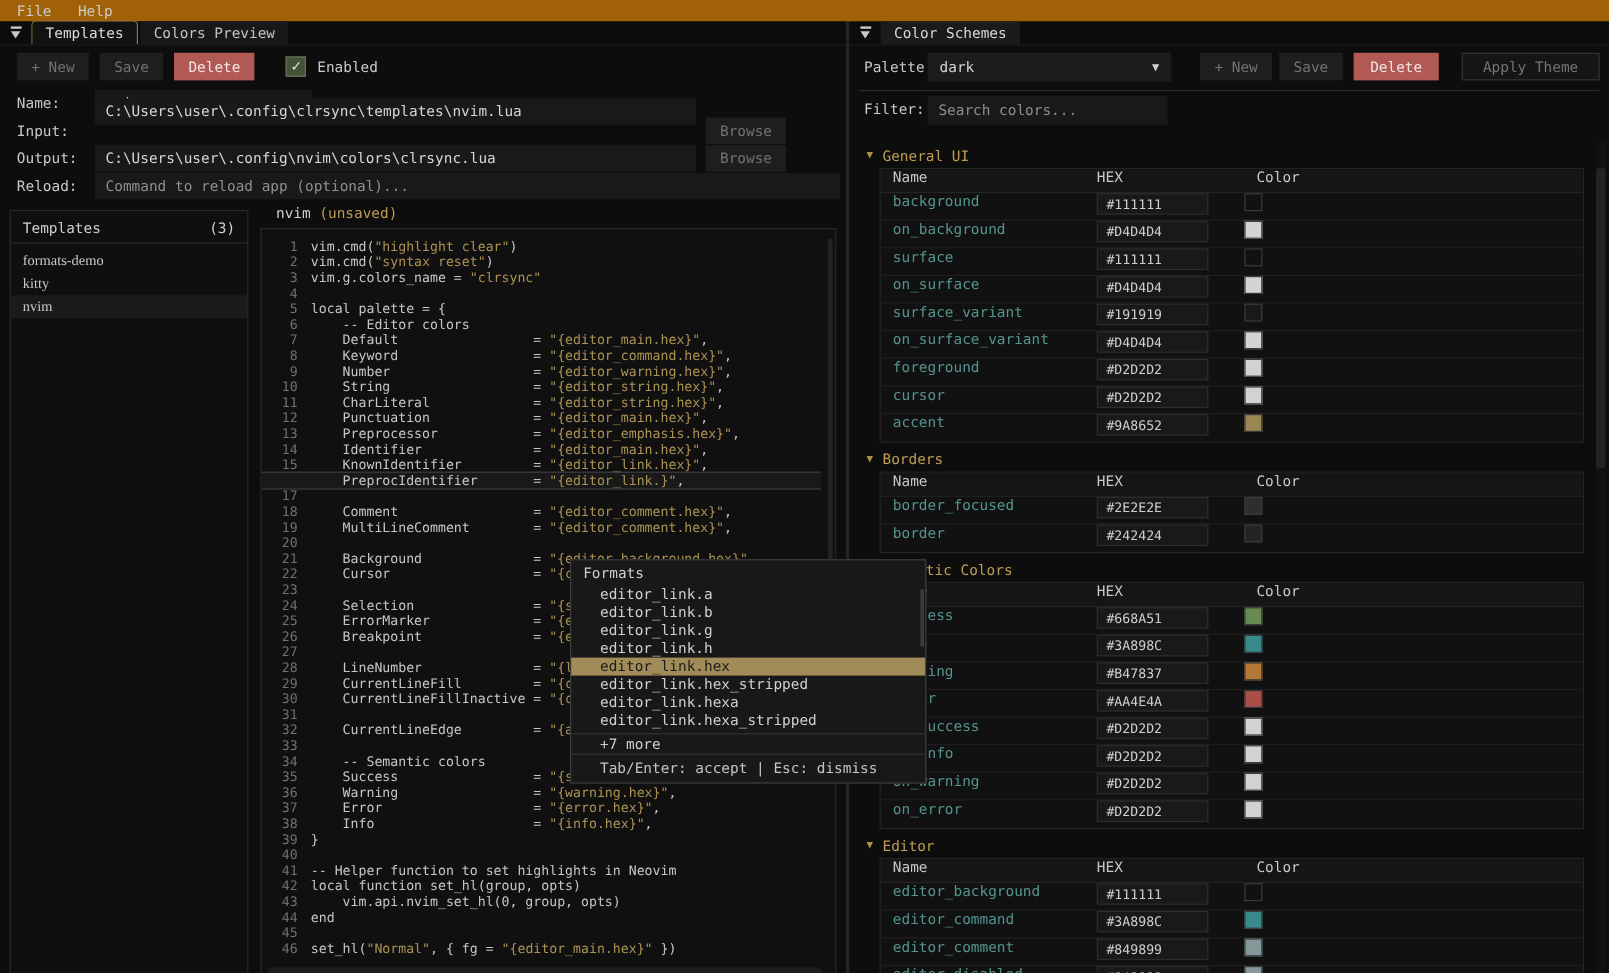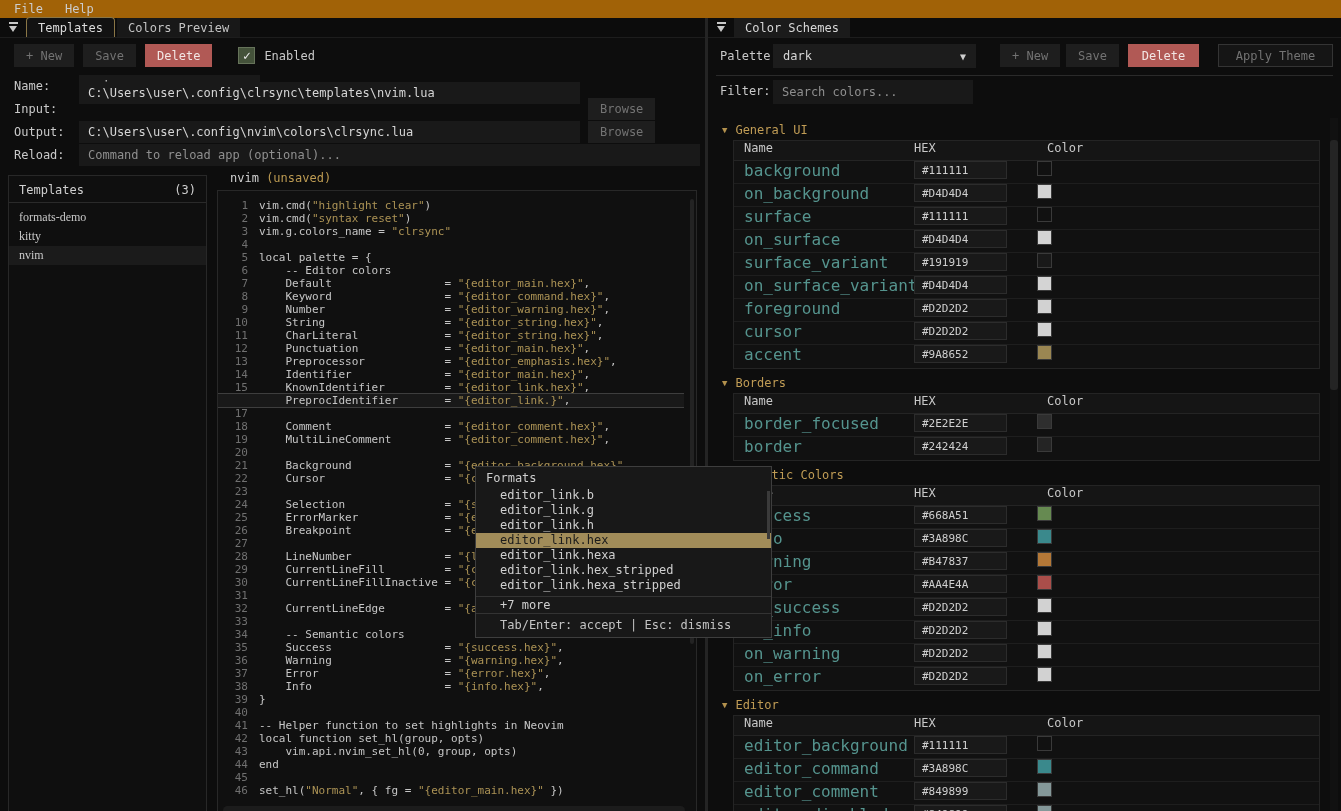--- a/index.html
+++ b/index.html
@@ -84,21 +84,21 @@
   #rdivider { position:absolute; left:8px; top:57px; width:617px; height:1px; background:#2a2a2a; }
   #filter-row { position:absolute; left:0; top:62px; width:100%; height:24px; }
   #sections { position:absolute; left:0; top:98px; width:100%; }
   .sec-head { display:flex; align-items:center; gap:8px; height:16px; margin:6px 0 2px 14px;
     font-size:12px; color:#c09c55; }
   .sec-tri { font-size:9px; color:#b3914d; }
   .ctable { margin-left:25px; width:587px; border:1px solid #242424; background:#111111; }
   .crow { display:flex; align-items:flex-start; height:23px; border-bottom:1px solid #1e1e1e; position:relative; }
   .crow:last-child { border-bottom:none; }
   .crow.head { height:20px; background:#151515; border-bottom:1px solid #242424; }
-  .cname { padding-left:10px; font-size:16px; color:#55948e; width:180px; }
+  .cname { padding-left:10px; font-size:12px; color:#55948e; width:180px; }
   .crow.head .h { font-size:12px; color:#c8c8c8; }
   .crow.head .h.n { padding-left:10px; width:180px; }
   .crow.head .h.x { width:105px; }
   .hexbox { width:93px; height:18px; background:#191919; border:1px solid #2c2c2c; display:flex;
     align-items:center; padding-left:7px; font-size:11px; color:#cfcfcf; }
   .swatch { width:15px; height:15px; border:1px solid #3a3a3a; margin-left:30px; }
   #rscroll-track { position:absolute; right:3px; top:100px; width:8px; height:693px; background:#111111; }
   #rscroll-thumb { position:absolute; right:3px; top:122px; width:8px; height:250px; background:#242424; border-radius:3px; }
 </style>
 </head>
@@ -359,25 +359,26 @@
       </div>
     </div>
 
   <div id="rscroll-track"></div>
   <div id="rscroll-thumb"></div>
 </div>
 
 <div id="popup">
   <div id="popup-title">Formats</div>
   <div id="popup-items">
+      <div class="popup-item">editor_link.a</div>
       <div class="popup-item">editor_link.b</div>
       <div class="popup-item">editor_link.g</div>
       <div class="popup-item">editor_link.h</div>
       <div class="popup-item selected">editor_link.hex</div>
+      <div class="popup-item">editor_link.hex_stripped</div>
       <div class="popup-item">editor_link.hexa</div>
-      <div class="popup-item">editor_link.hex_stripped</div>
       <div class="popup-item">editor_link.hexa_stripped</div>
     </div>
   <div class="popup-sep"></div>
   <div id="popup-more">+7 more</div>
   <div id="popup-footer">Tab/Enter: accept | Esc: dismiss</div>
   <div id="popup-scroll"></div>
 </div>
 
 </body></html>

